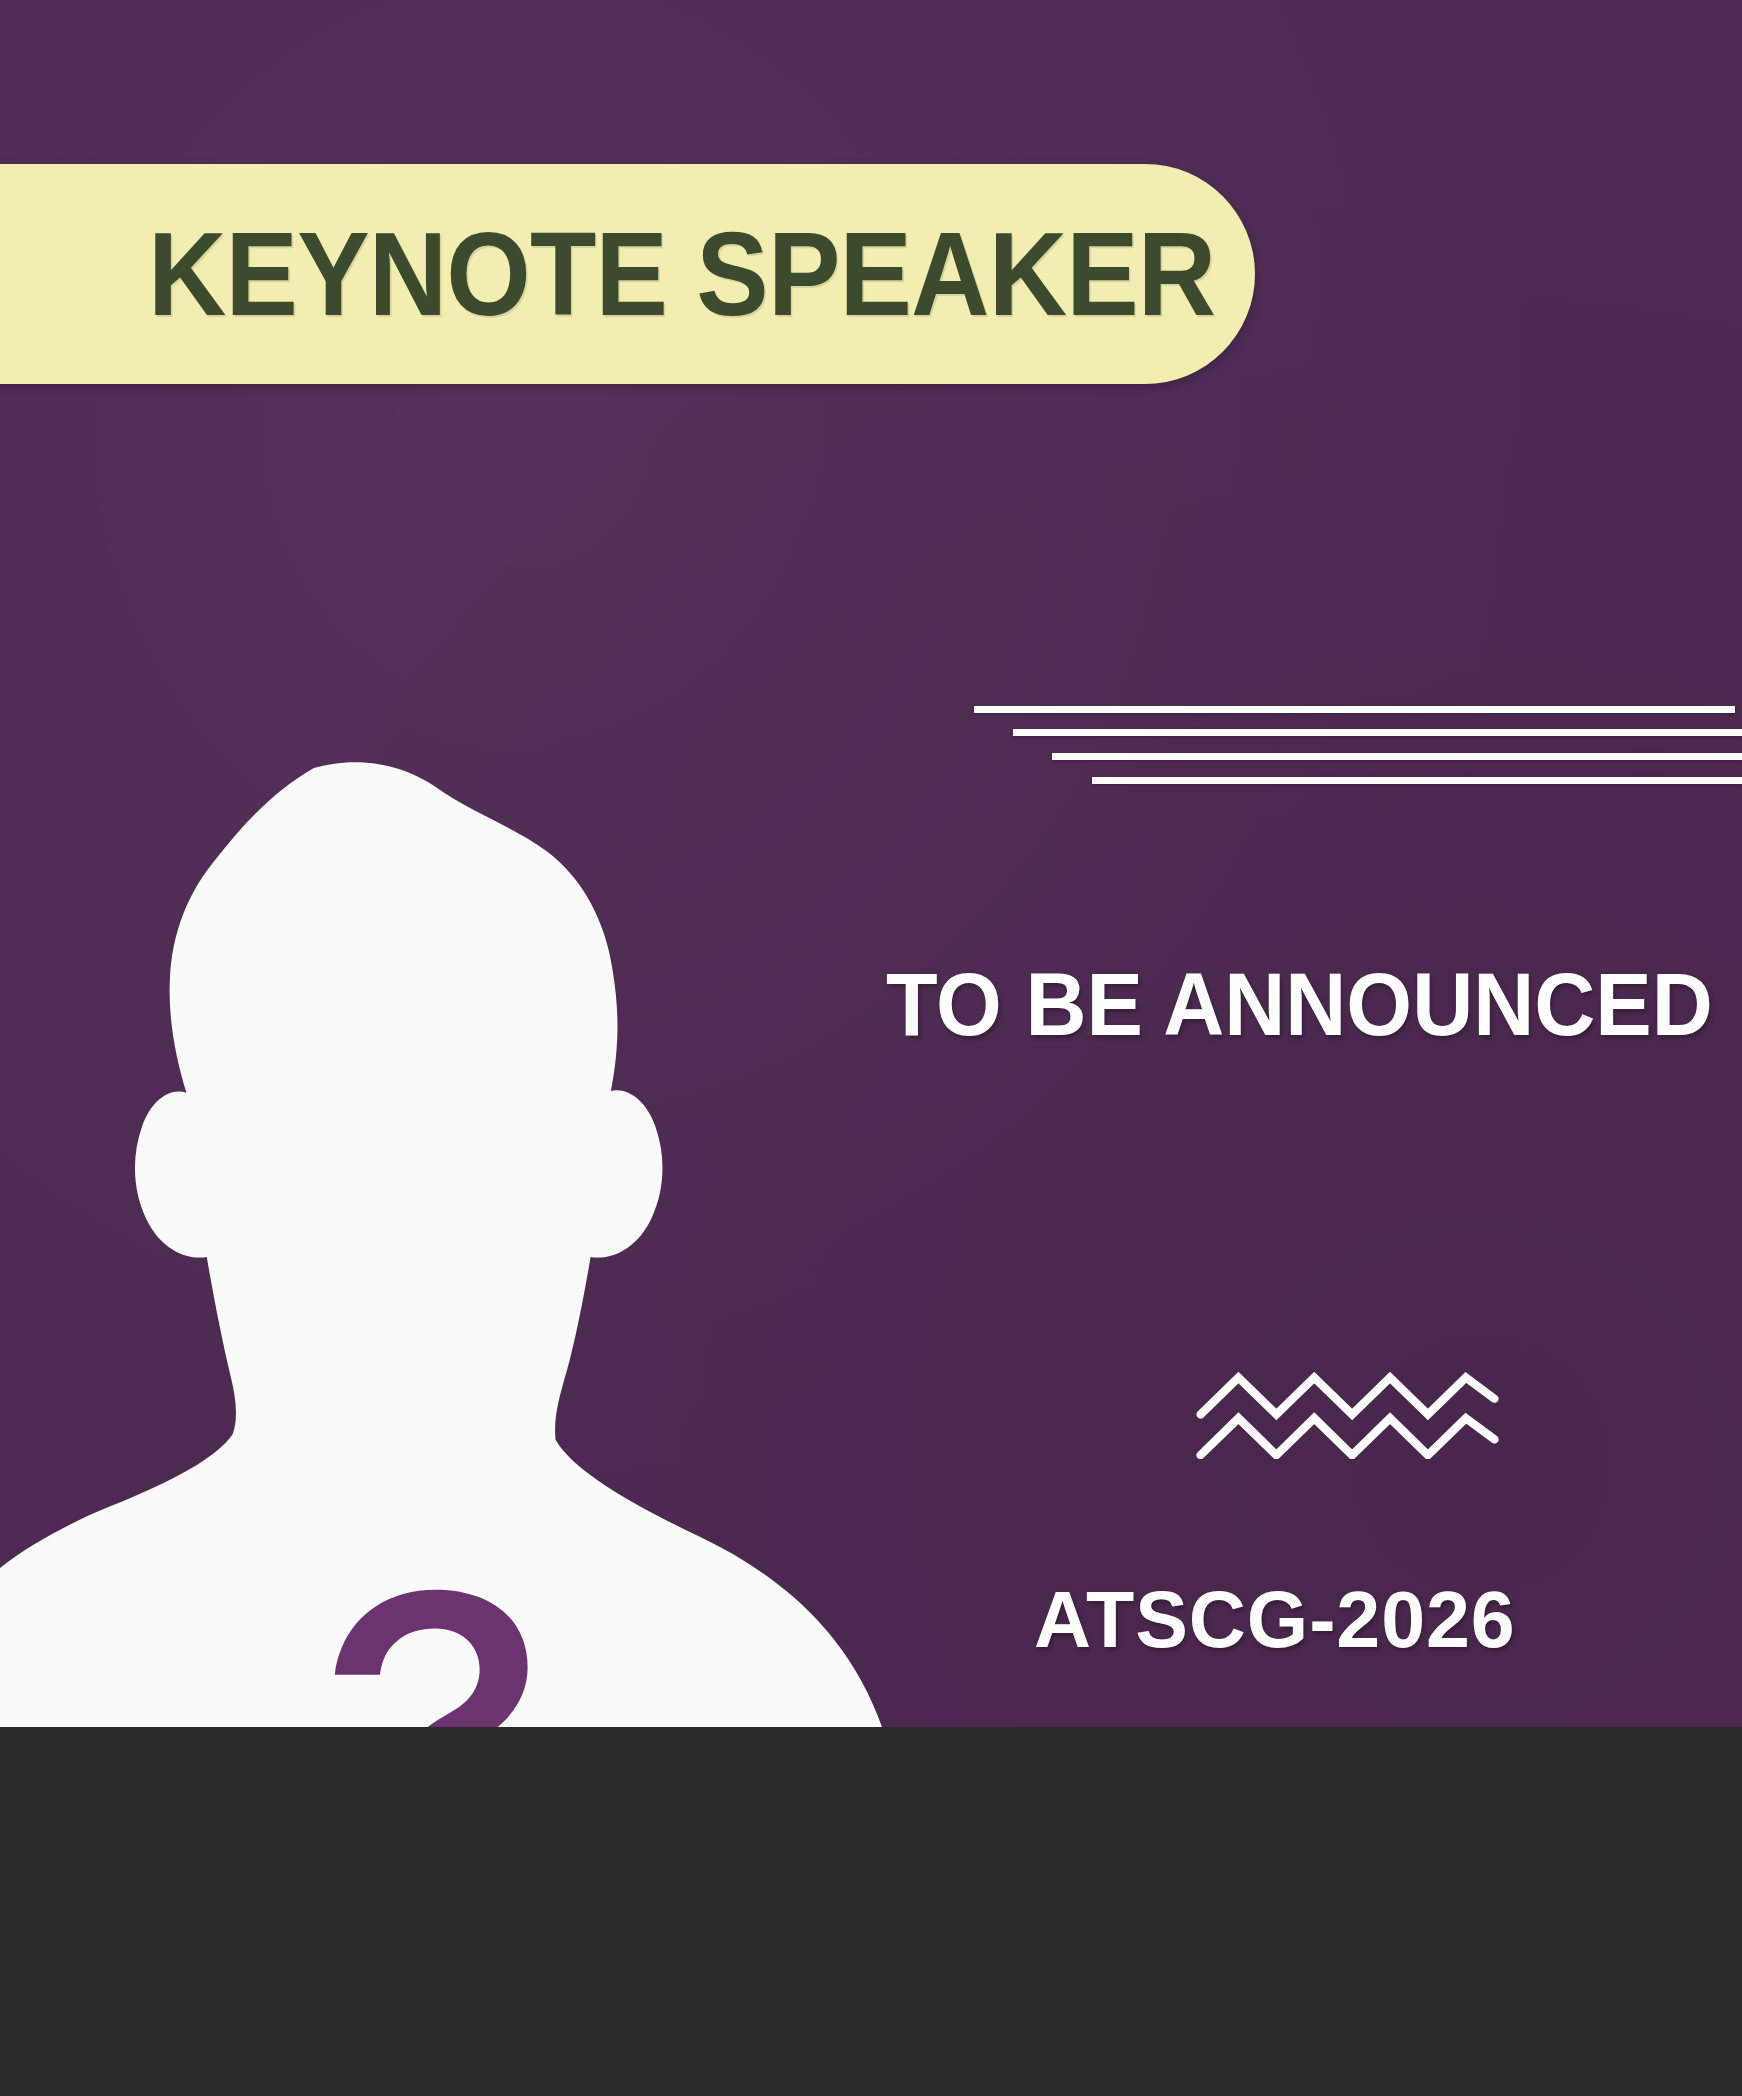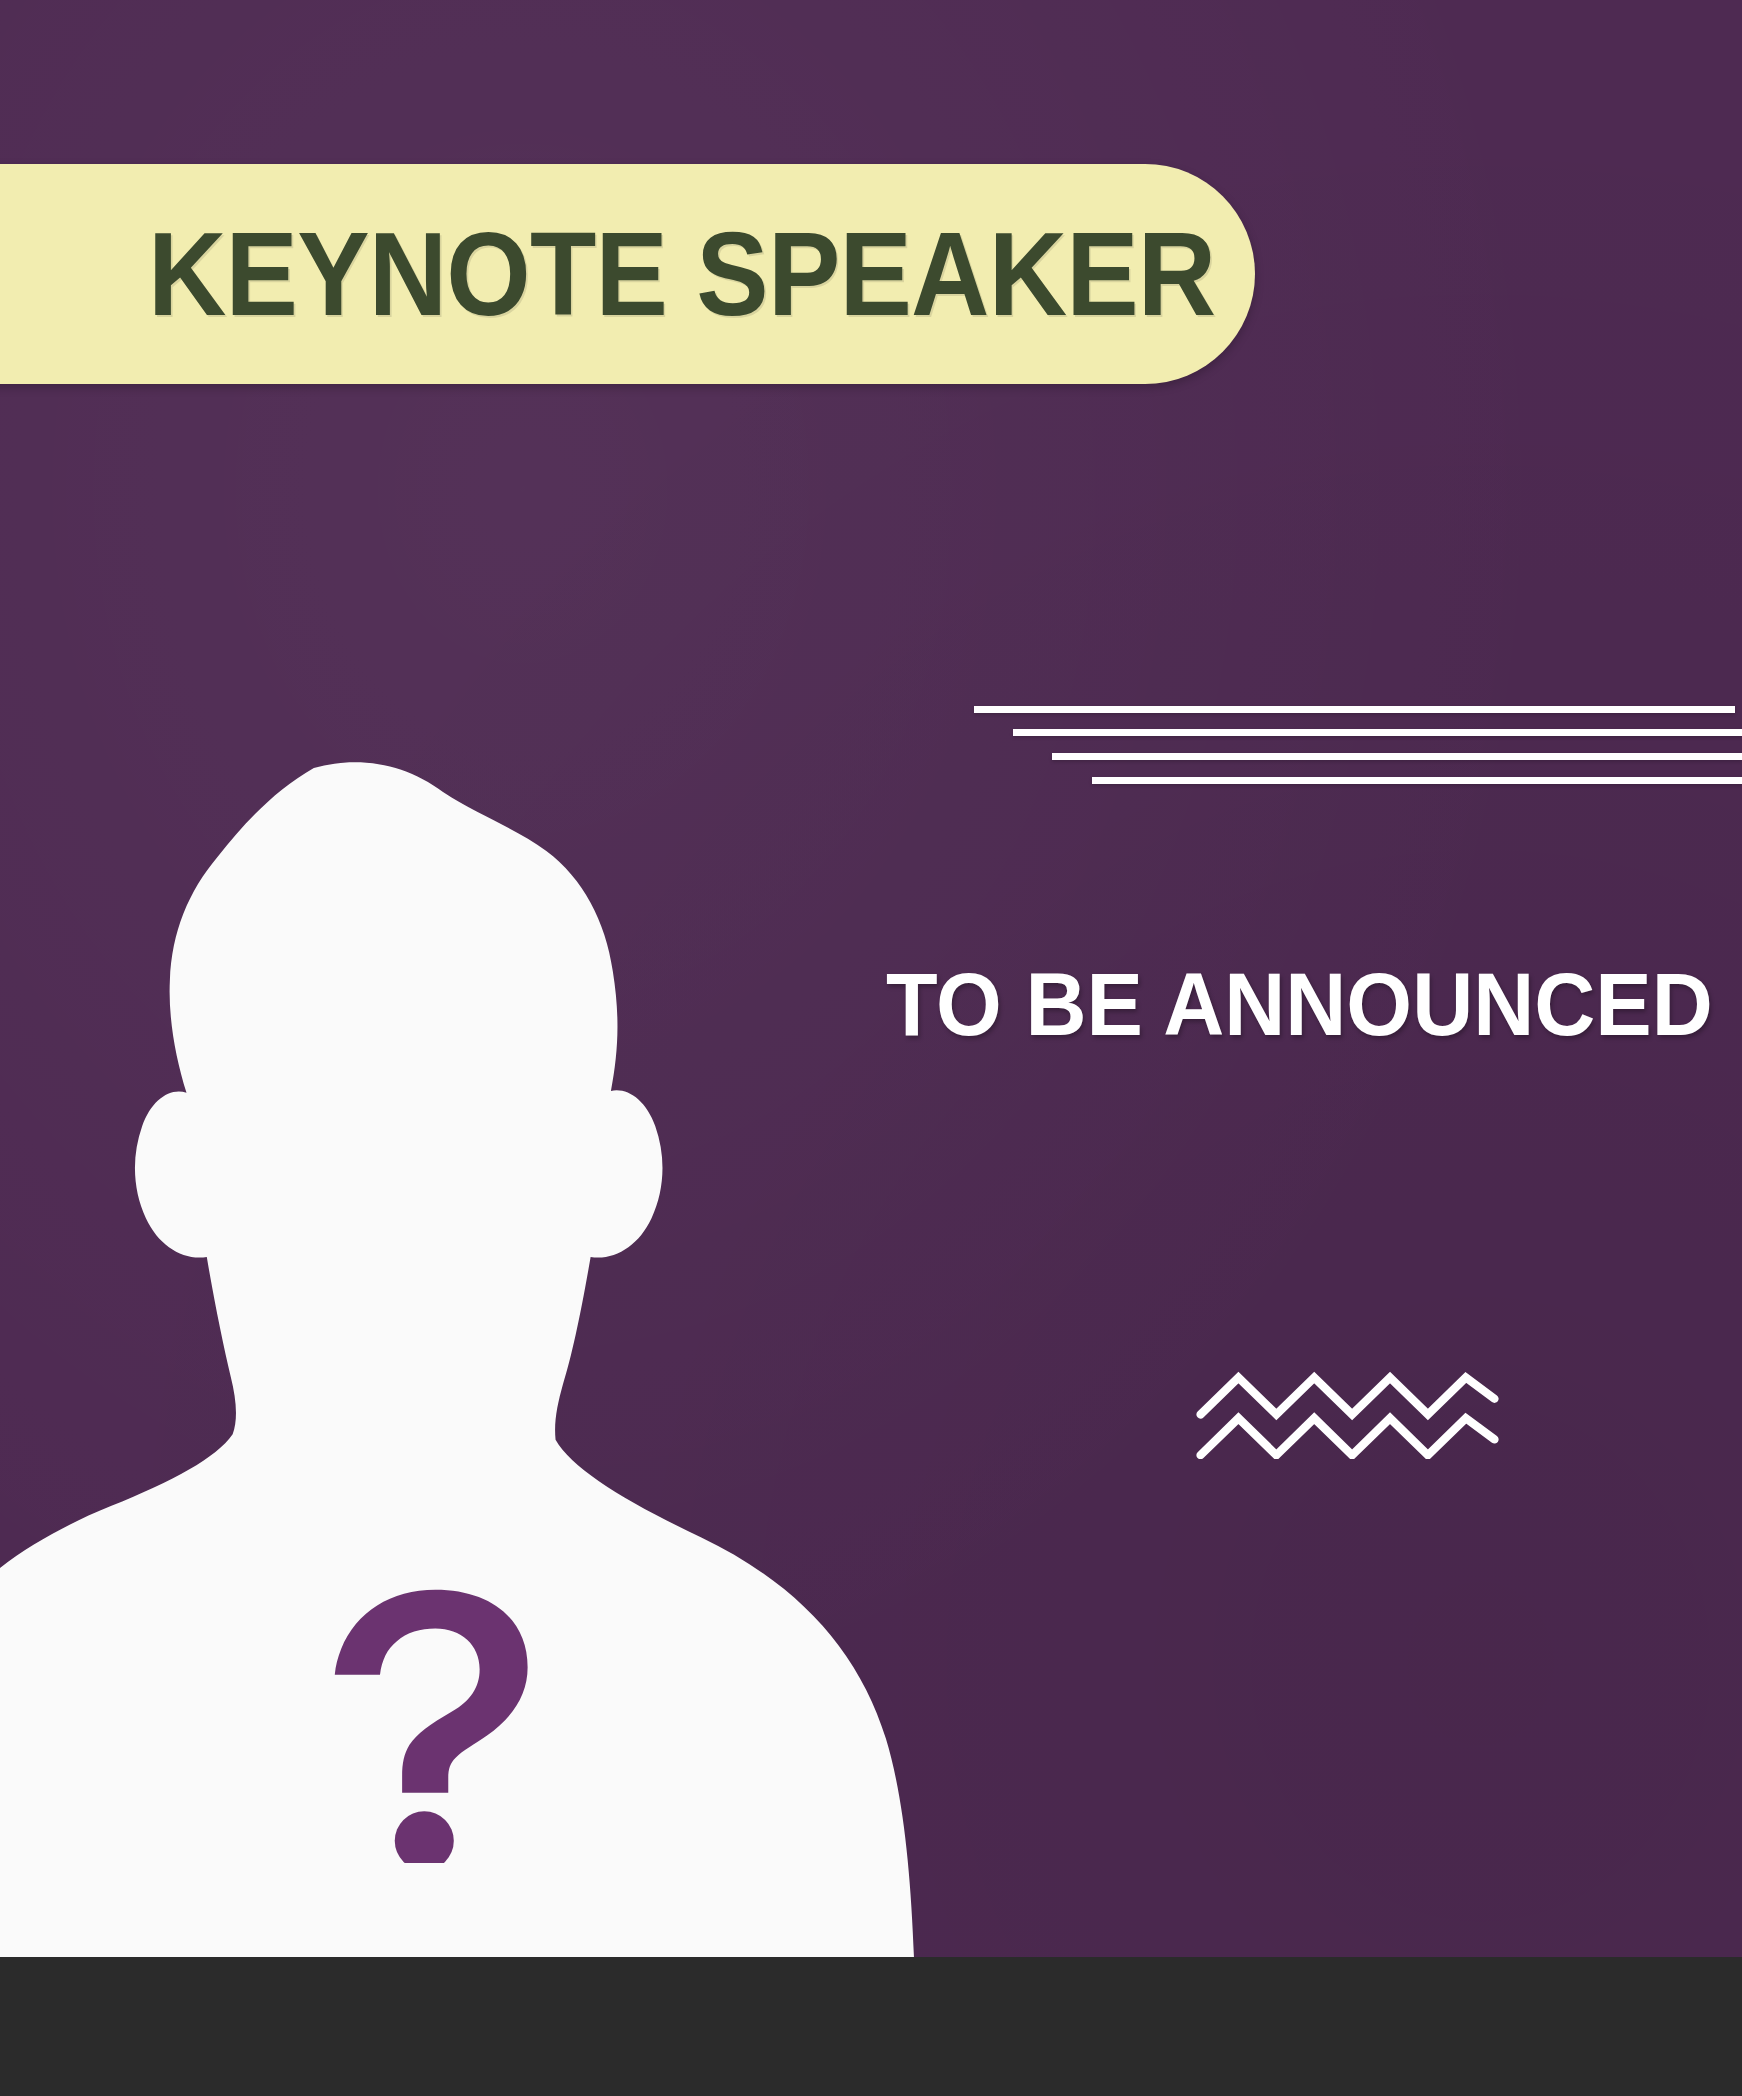--- a/index.html
+++ b/index.html
@@ -3,21 +3,21 @@
 <meta charset="utf-8">
 <style>
   html, body {
     margin: 0;
     padding: 0;
     background: #2b2b2b;
   }
   #poster {
     position: relative;
     width: 1742px;
-    height: 1957px;
+    height: 1727px;
     overflow: hidden;
     background: #4E2A52;
     font-family: "Liberation Sans", sans-serif;
   }
 
   
   #bg-texture {
     position: absolute;
     inset: 0;
     background:
@@ -211,15 +211,16 @@
 
   <div id="announce-text">TO BE ANNOUNCED</div>
 
   <div id="zigzag">
     <svg viewBox="0 0 330 110" xmlns="http://www.w3.org/2000/svg" aria-hidden="true">
       <polyline points="6,62 47,22 88,62 129,22 170,62 211,22 252,62 293,22 324,45" fill="none" stroke="#FFFFFF" stroke-width="9" stroke-linecap="round" stroke-linejoin="miter"></polyline>
       <polyline points="6,106 47,66 88,106 129,66 170,106 211,66 252,106 293,66 324,89" fill="none" stroke="#FFFFFF" stroke-width="9" stroke-linecap="round" stroke-linejoin="miter"></polyline>
     </svg>
   </div>
 
+  <div id="event-code">ATSCG-2026</div>
 
 </div>
 
 
 </body></html>

